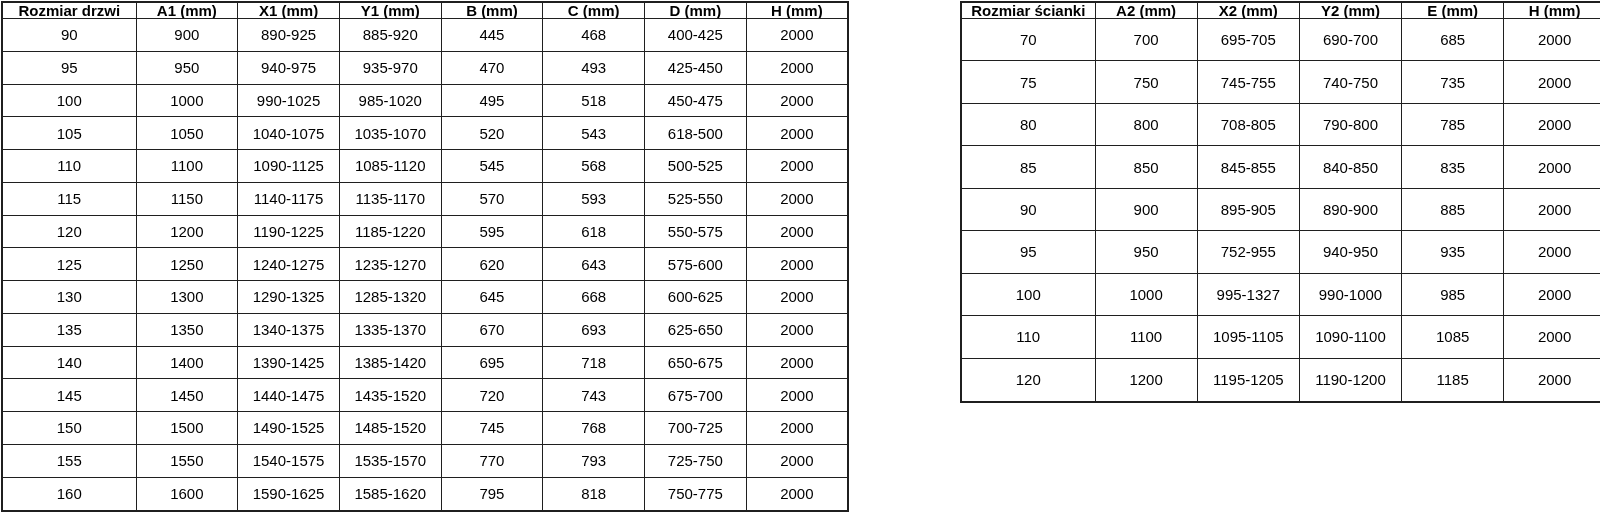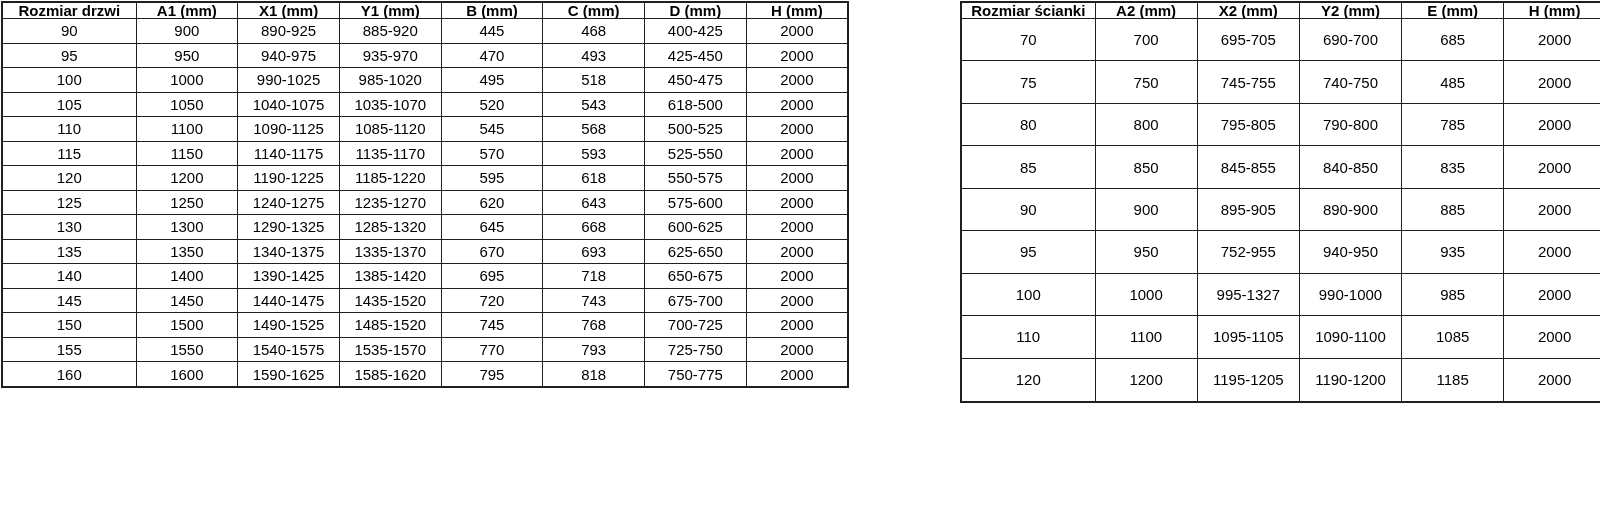--- a/index.html
+++ b/index.html
@@ -32,21 +32,21 @@
     overflow: hidden;
     white-space: nowrap;
   }
   table.spec th {
     font-weight: 700;
   }
   #door-table {
     left: 1px;
     top: 1px;
     width: 848px;
-    height: 387px;
+    height: 511px;
   }
   #wall-table {
     left: 960px;
     top: 1px;
     width: 647px;
     height: 402px;
   }
   col.size-col { width: 134px; }
 </style>
 </head>
@@ -256,27 +256,27 @@
           <td>695-705</td>
           <td>690-700</td>
           <td>685</td>
           <td>2000</td>
         </tr>
         <tr>
           <td>75</td>
           <td>750</td>
           <td>745-755</td>
           <td>740-750</td>
-          <td>485</td>
+          <td>735</td>
           <td>2000</td>
         </tr>
         <tr>
           <td>80</td>
           <td>800</td>
-          <td>795-805</td>
+          <td>708-805</td>
           <td>790-800</td>
           <td>785</td>
           <td>2000</td>
         </tr>
         <tr>
           <td>85</td>
           <td>850</td>
           <td>845-855</td>
           <td>840-850</td>
           <td>835</td>

